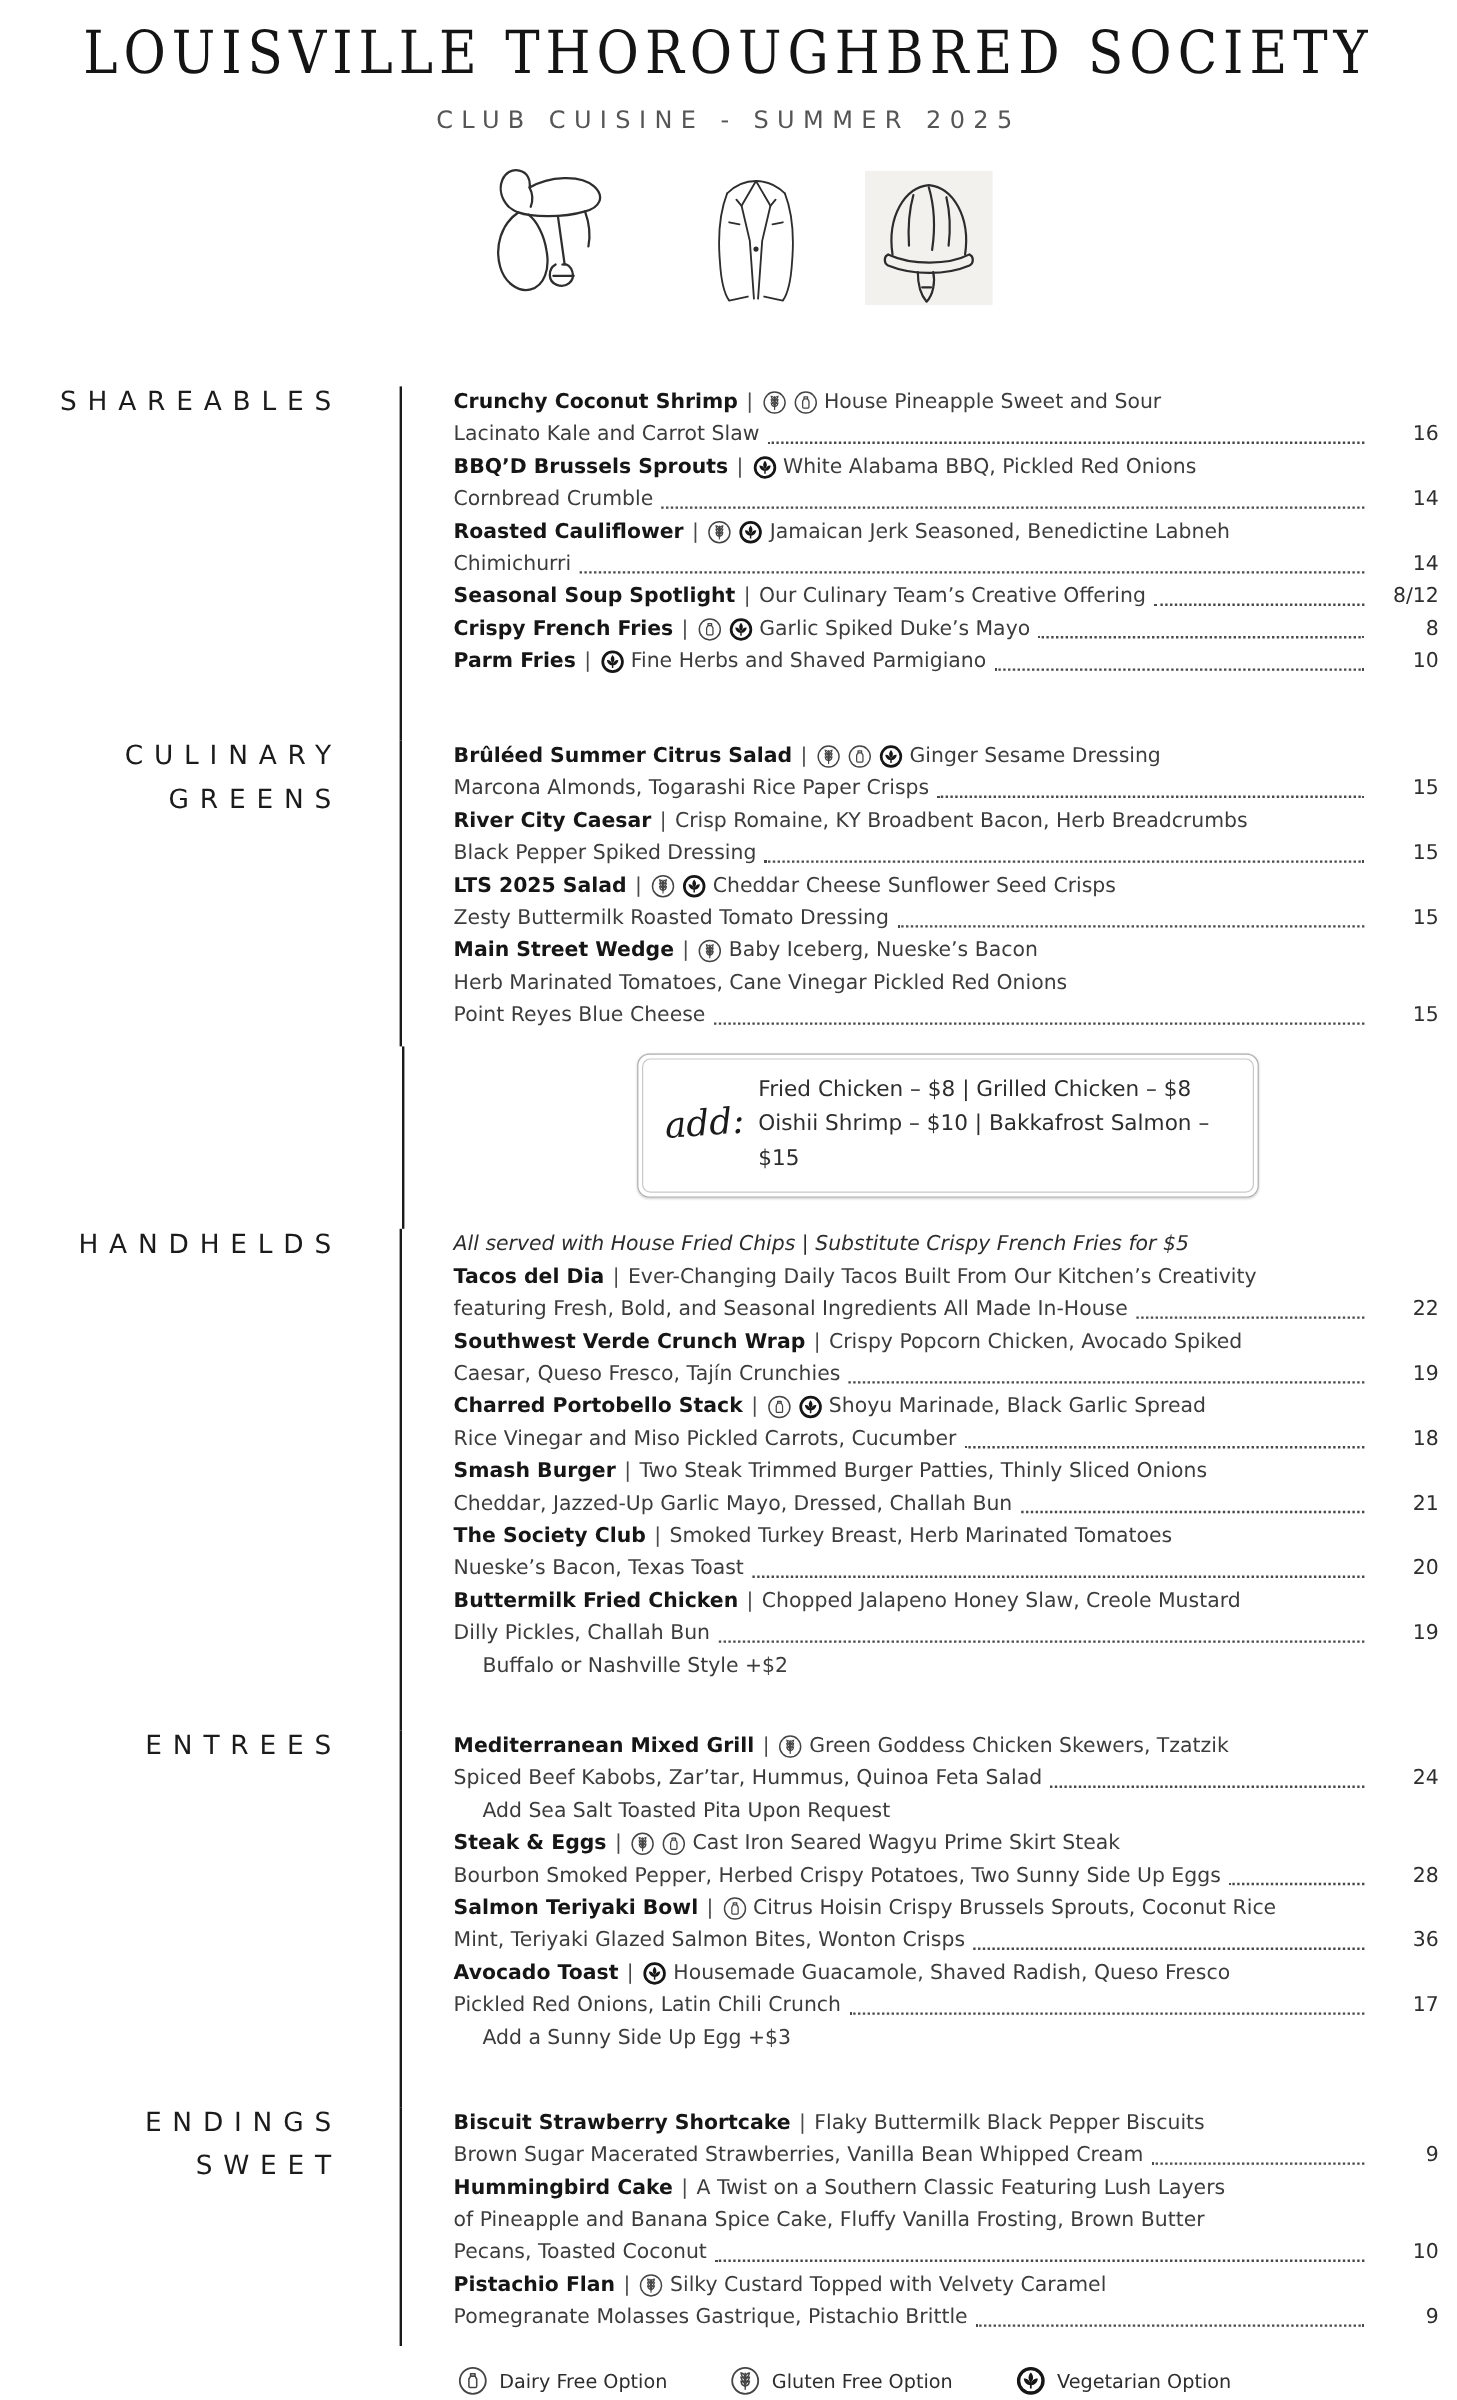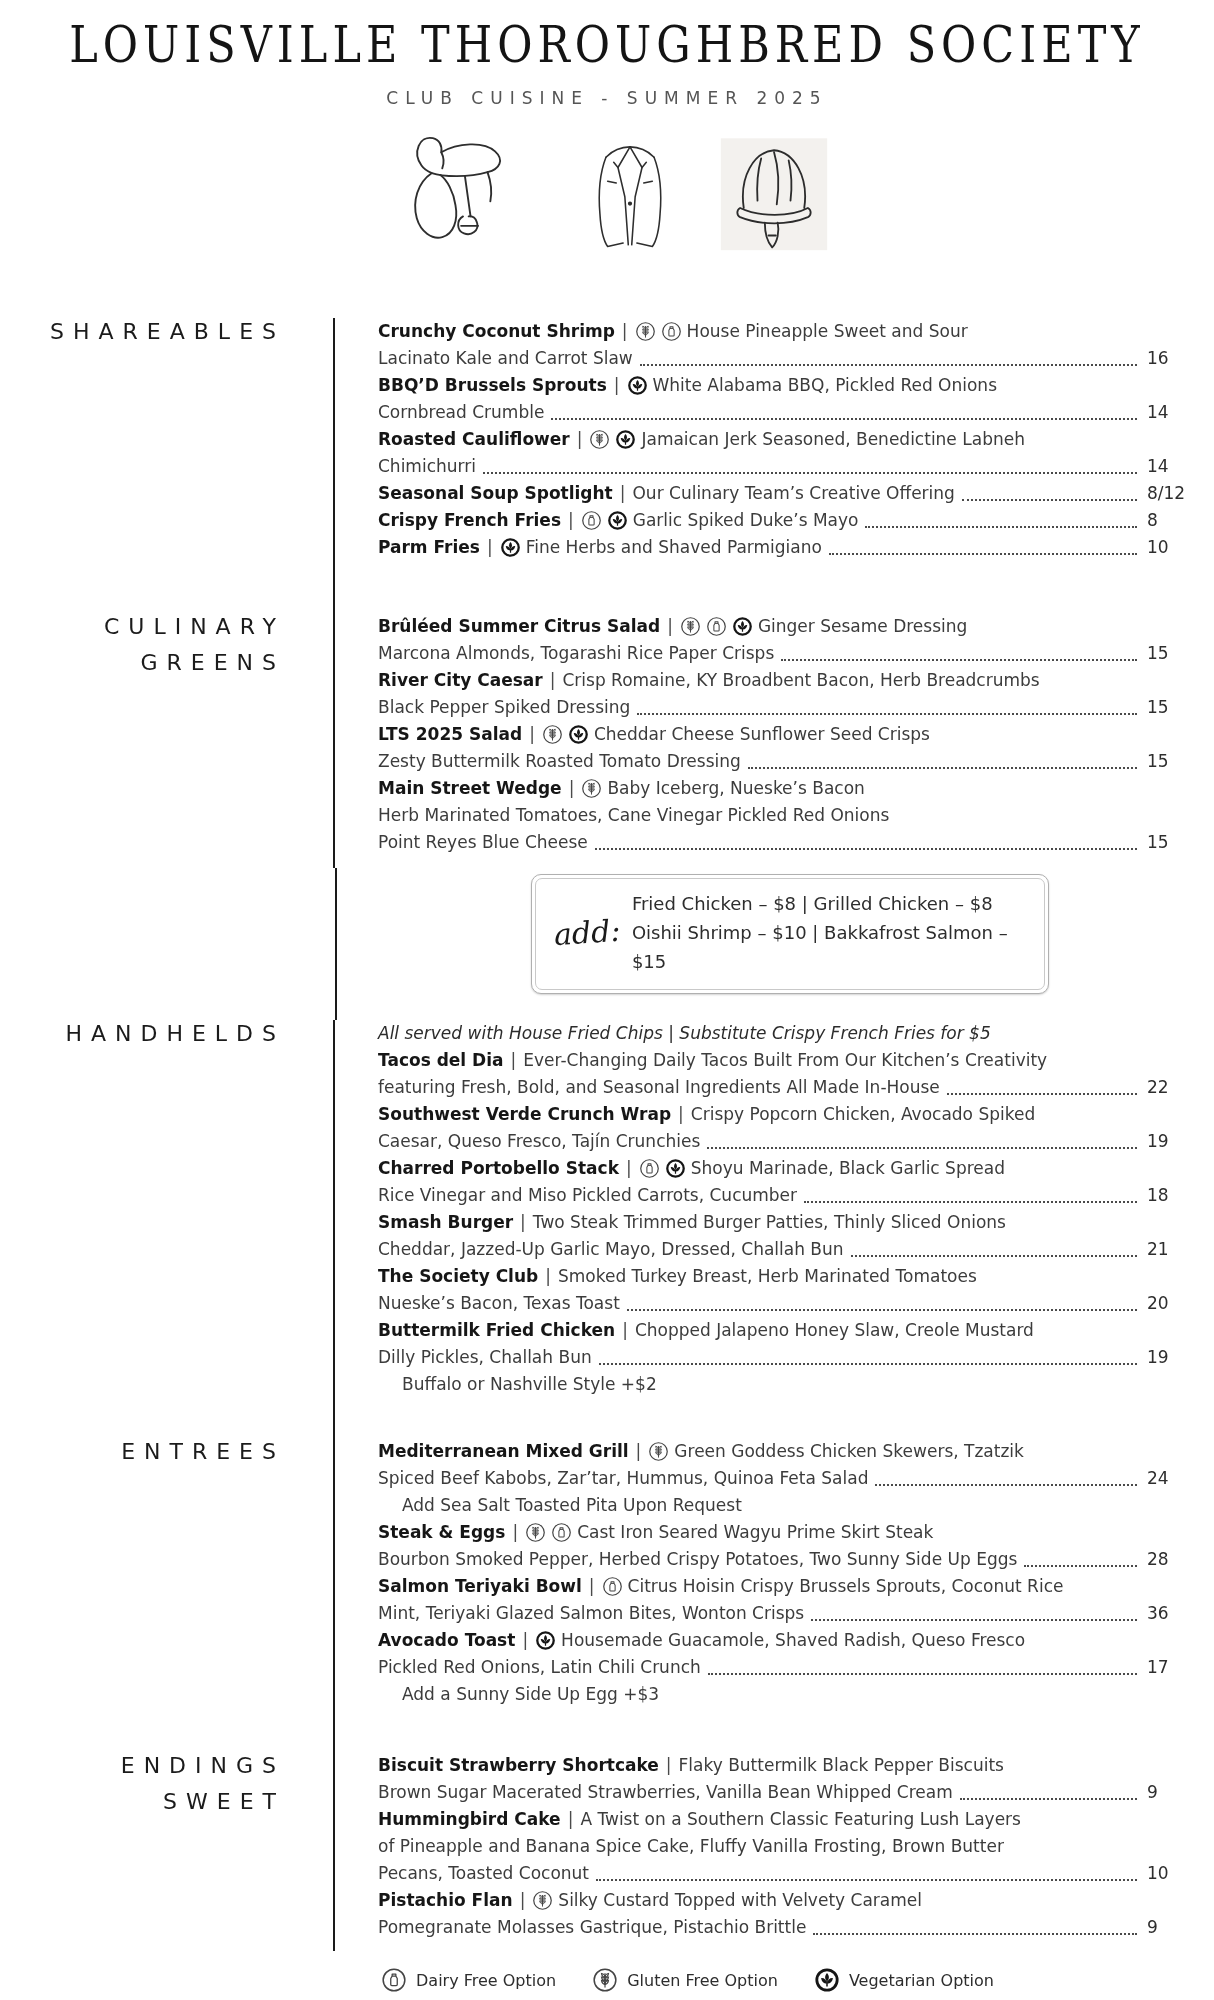--- a/index.html
+++ b/index.html
@@ -3,21 +3,21 @@
 <meta charset="utf-8">
 <style>
   html,body{margin:0;padding:0;background:#fff;}
   .page{width:1204px;height:2000px;background:#ffffff;position:relative;overflow:hidden;
         font-family:"DejaVu Sans","Liberation Sans",sans-serif;color:#3c3c3c;margin:0 auto;}
   
   .hdr{text-align:center;padding-top:16px;}
   .title{font-family:"DejaVu Serif","Liberation Serif",serif;font-weight:500;font-size:43px;
          letter-spacing:5px;line-height:50px;margin:0;color:#141414;white-space:nowrap;
          transform:scaleY(1.15);transform-origin:center top;}
-  .subtitle{margin-top:22px;font-size:17px;letter-spacing:7px;color:#555;white-space:nowrap;}
+  .subtitle{margin-top:22px;font-size:20px;letter-spacing:7px;color:#555;white-space:nowrap;}
   .illos{margin-top:14px;height:138px;display:flex;justify-content:center;align-items:flex-end;gap:46px;}
   .illo{display:block;}
   
   .menu-body{margin-top:58px;padding-right:20px;box-sizing:border-box;width:1214px;}
   .section,.addon-row{display:flex;}
   .sec-left{flex:0 0 330px;width:330px;box-sizing:border-box;border-right:2px solid #1a1a1a;
             padding-right:48px;text-align:right;}
   .sec-head{font-size:22px;letter-spacing:9px;line-height:36px;color:#1b1b1b;margin-top:-4px;white-space:nowrap;}
   .sec-right{flex:1;padding-left:43px;box-sizing:border-box;}
   .section:nth-child(1) .sec-right{padding-bottom:52px;}
@@ -27,35 +27,35 @@
   .section:nth-child(6) .sec-right{padding-bottom:10px;}
   
   .line{display:flex;align-items:flex-start;line-height:27px;font-size:17px;color:#3c3c3c;}
   .item-name{font-weight:700;color:#161616;white-space:pre;}
   .pipe{margin:0 7px;color:#4a4a4a;}
   .desc{white-space:pre;}
   .dish-icon{flex:0 0 auto;margin:3px 5px 0 0;}
   .dish-icon svg{width:21px;height:21px;display:block;}
   .leader{flex:1 1 24px;min-width:24px;align-self:flex-end;margin:0 10px 6px 7px;
           border-bottom:2px dotted #4a4a4a;height:0;}
-  .price{flex:0 0 52px;text-align:left;color:#2e2e2e;}
+  .price{flex:0 0 52px;text-align:right;color:#2e2e2e;}
   .note-line{padding-left:24px;}
   .section-note{font-style:italic;color:#2c2c2c;}
   
   .addon-left{flex:0 0 330px;width:330px;border-right:2px solid #1a1a1a;}
   .addon-right{flex:1;display:flex;justify-content:center;padding:6px 0 26px 43px;}
   .addon-outer{width:518px;box-sizing:border-box;border:1.5px solid #b0b0b0;border-radius:10px;
                padding:3px;box-shadow:0 1px 2px rgba(0,0,0,.18);background:#fff;}
   .addon-inner{border:1px solid #c9c9c9;border-radius:7px;padding:10px 18px 13px;
                display:flex;align-items:center;gap:12px;}
   .addon-script{font-family:"DejaVu Serif","Liberation Serif",serif;font-style:italic;
                 font-size:30px;color:#1a1a1a;line-height:1;transform:rotate(-4deg);}
   .addon-lines{flex:1;font-size:18px;line-height:29px;color:#2d2d2d;}
   
-  .legend{display:flex;align-items:center;gap:36px;padding-left:376px;margin-top:16px;}
+  .legend{display:flex;align-items:center;gap:52px;padding-left:376px;margin-top:16px;}
   .legend-item{display:flex;align-items:center;gap:9px;font-size:16px;color:#2d2d2d;}
   .legend-icon svg{width:26px;height:26px;display:block;}
 </style>
 </head>
 <body>
 
 <div class="page">
 
   <header class="hdr">
     <h1 class="title">LOUISVILLE THOROUGHBRED SOCIETY</h1>

